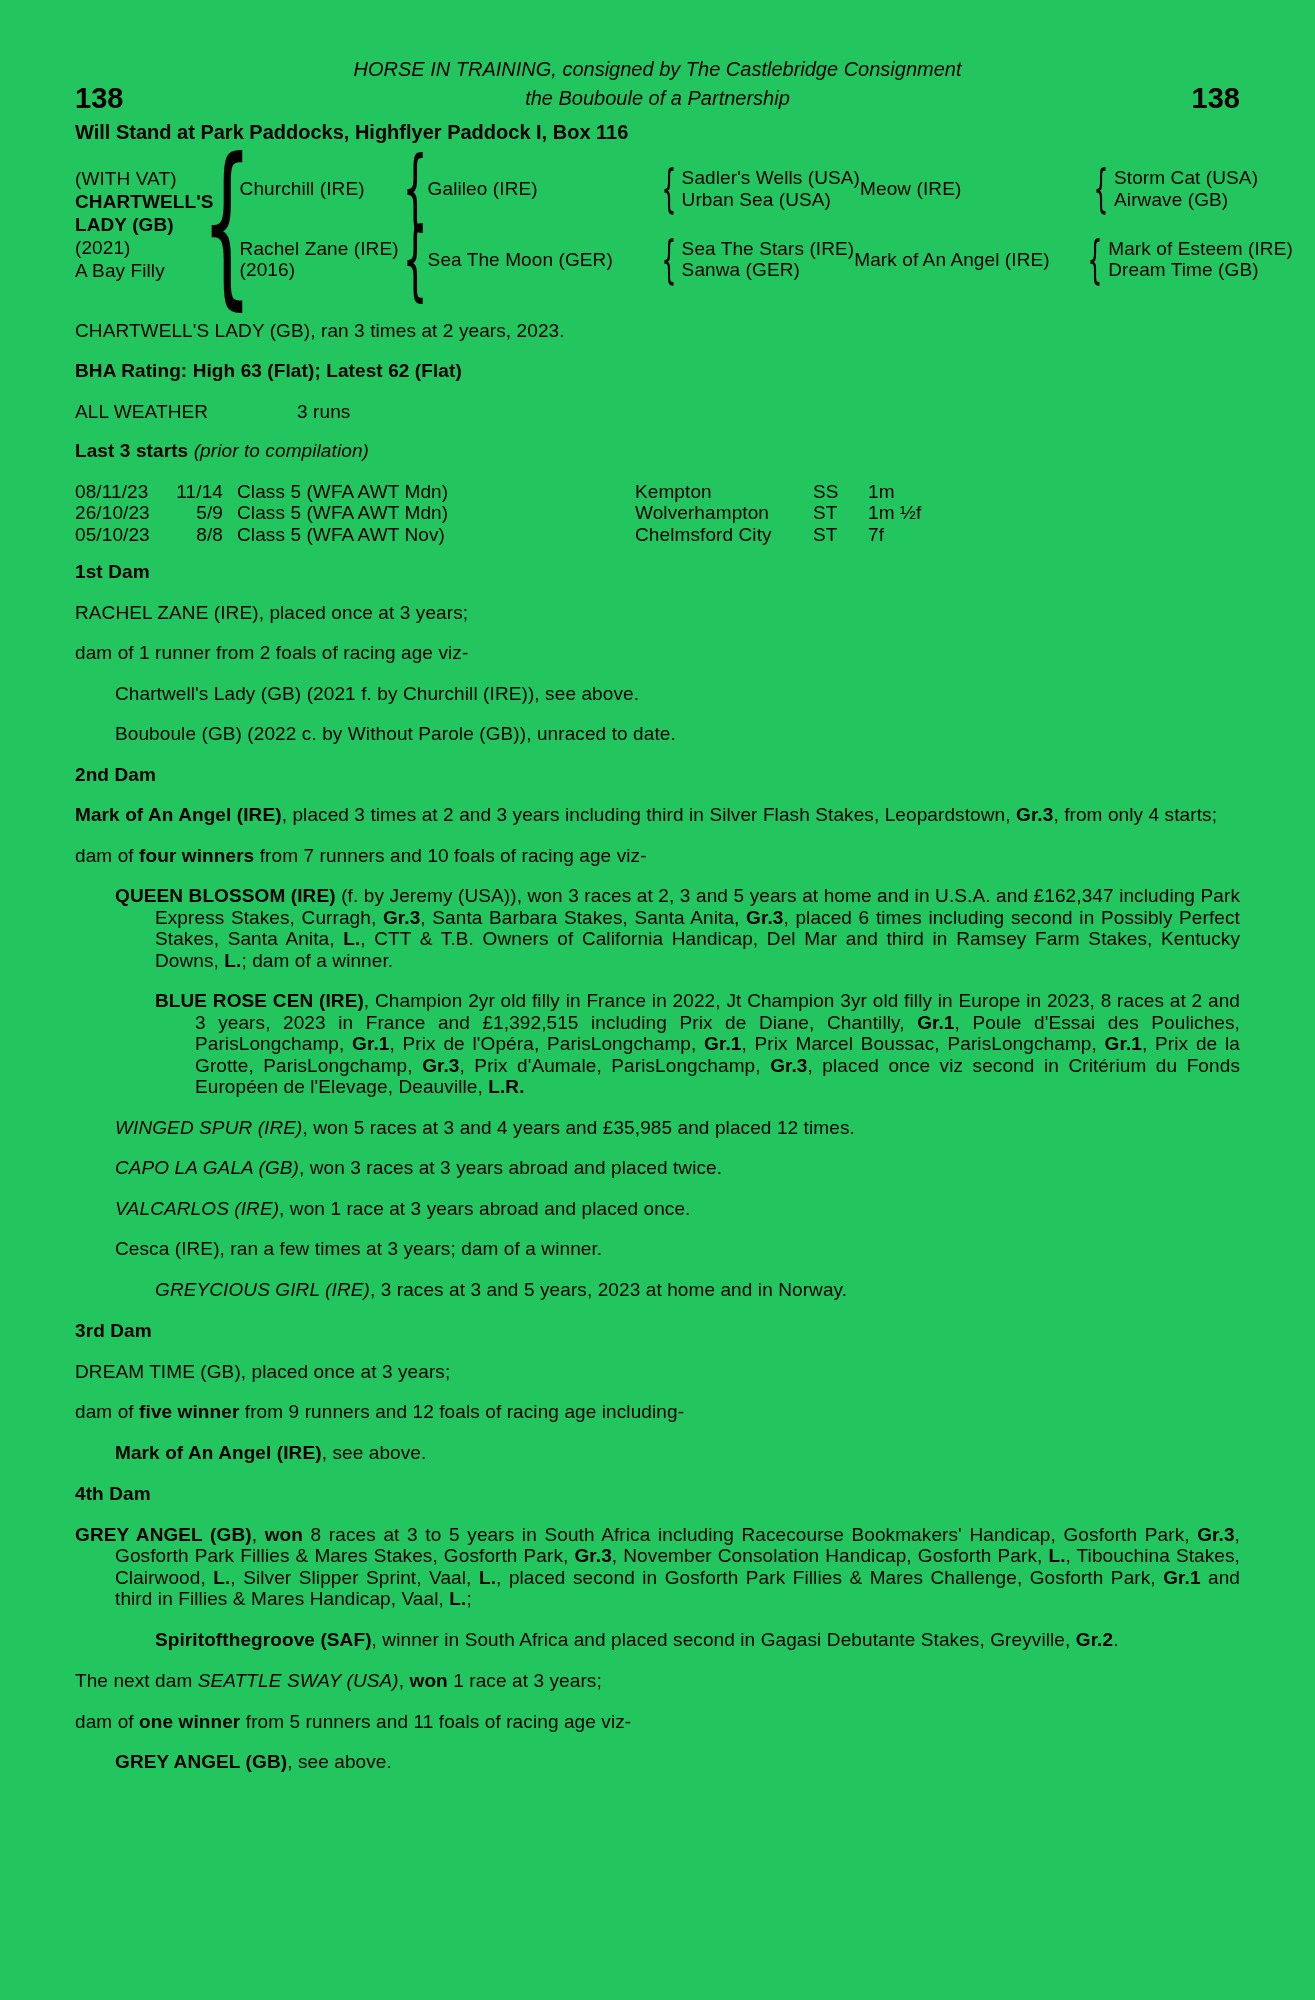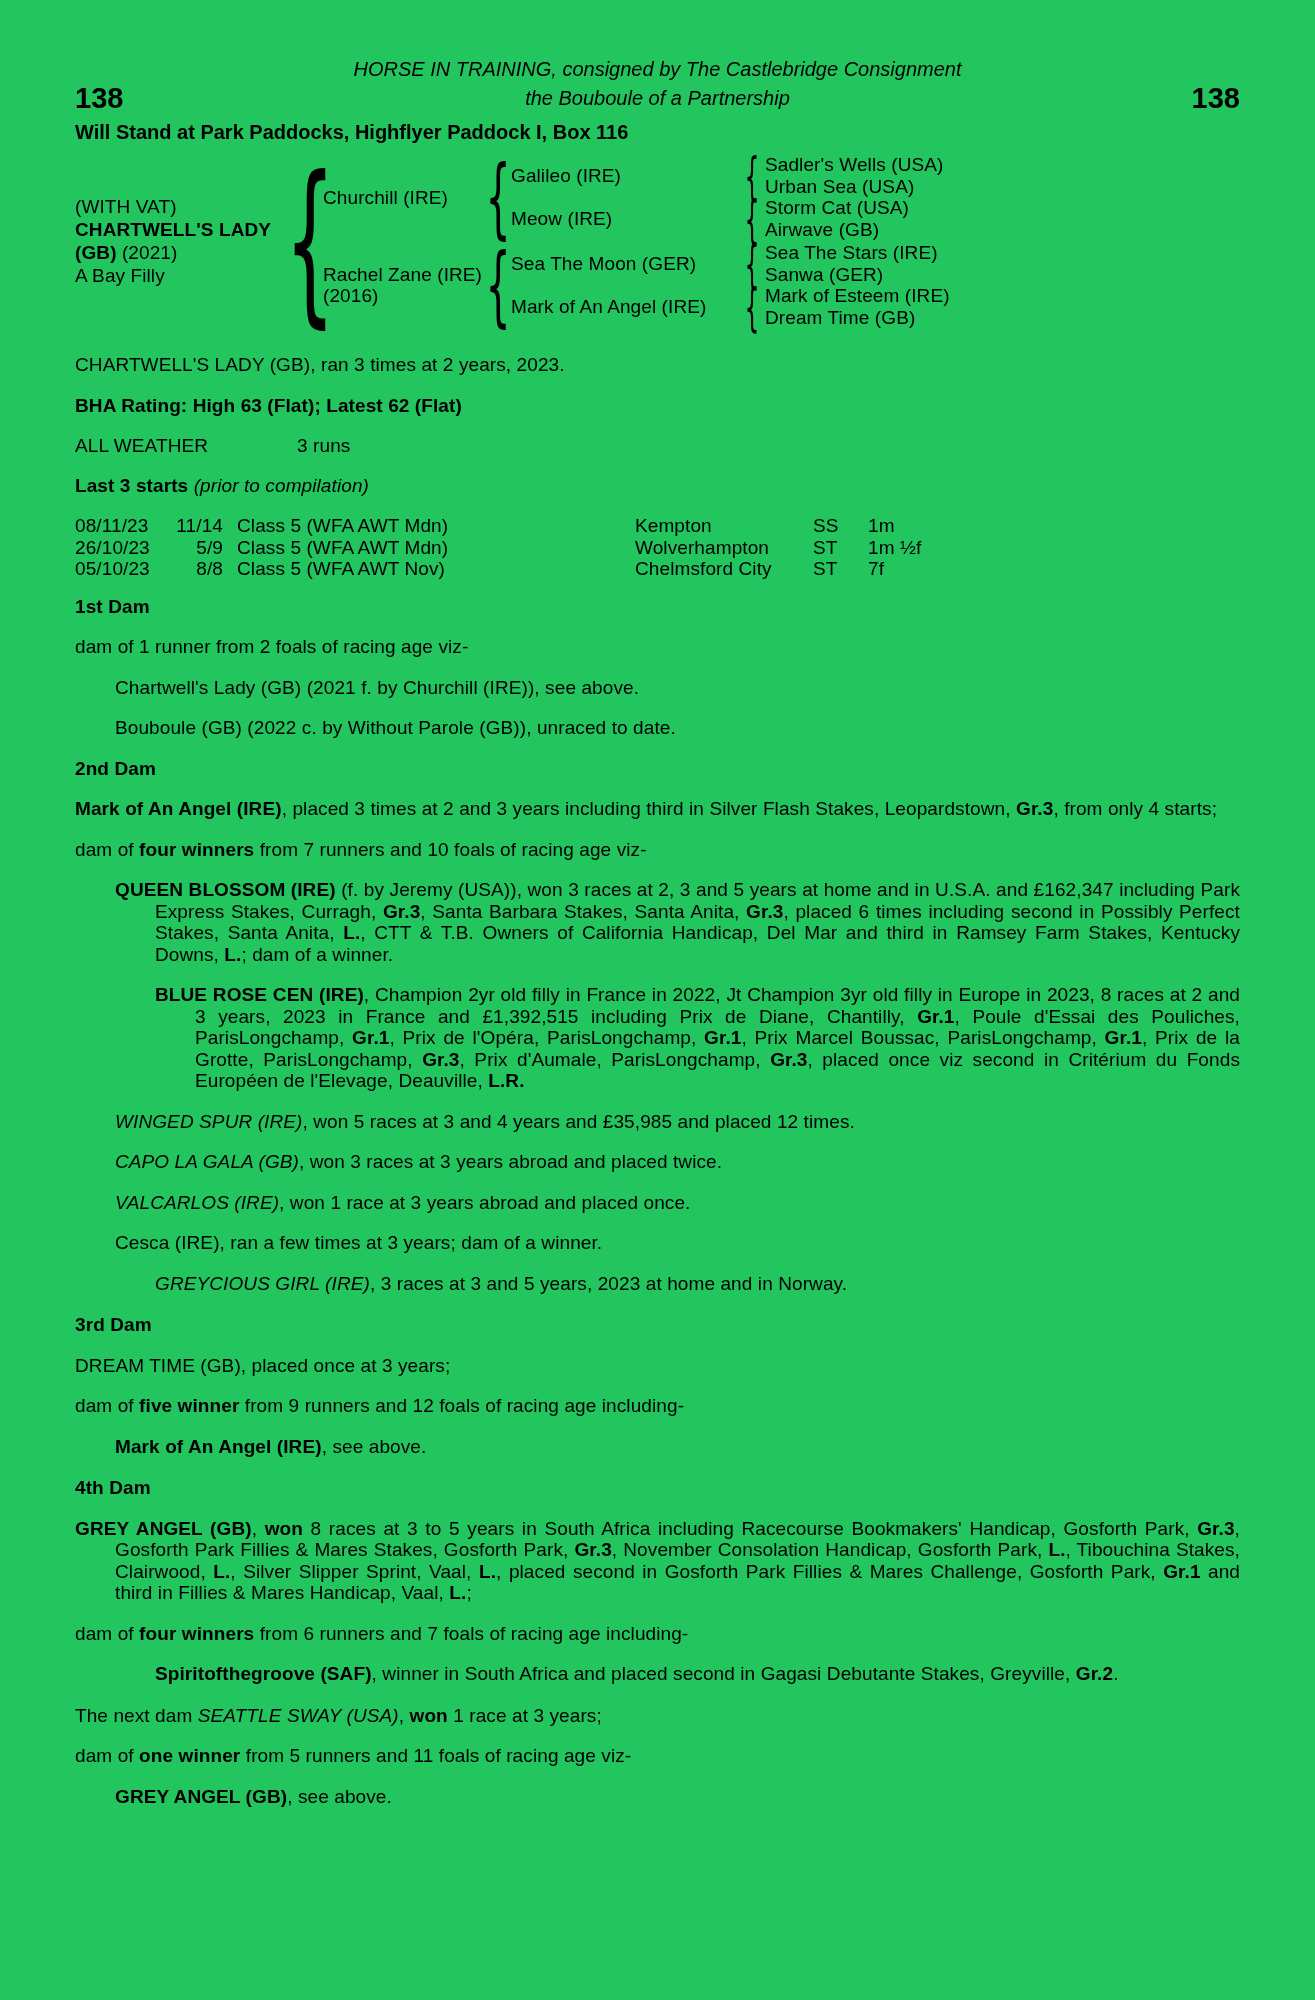--- a/index.html
+++ b/index.html
@@ -38,21 +38,21 @@
     font-family:"DejaVu Sans",sans-serif;font-weight:400;
     width:26px;display:flex;align-items:center;justify-content:center;
     transform:scaleX(.45);line-height:.78;flex:0 0 26px;
   }
   .brace-big{font-size:176px;}
   .brace-mid{font-size:88px;}
   .brace-sm{font-size:52px;}
   .gen1col{display:flex;flex-direction:column;gap:2px;}
   .gen1row{display:flex;align-items:center;}
   .gen1name{width:162px;flex:0 0 162px;}
-  .gen2col{display:flex;flex-direction:column;justify-content:center;}
+  .gen2col{display:flex;flex-direction:row;justify-content:center;}
   .gen2row{display:flex;align-items:center;}
   .gen2name{width:228px;flex:0 0 228px;}
   .gen3col{display:flex;flex-direction:column;}
   .gen3name{line-height:21.5px;}
   
   .aw-label{display:inline-block;width:222px;}
   .start-row{display:grid;grid-template-columns:92px 56px 412px 178px 55px auto;}
   .c-pos{text-align:right;}
   .c-race{padding-left:14px;}
 </style>
@@ -155,20 +155,21 @@
   <div class="start-row t">
     <span class="c-date">05/10/23</span>
     <span class="c-pos">8/8</span>
     <span class="c-race">Class 5 (WFA AWT Nov)</span>
     <span class="c-course">Chelmsford City</span>
     <span class="c-going">ST</span>
     <span class="c-dist">7f</span>
   </div>
 
   <p class="t b mt16">1st Dam</p>
+  <p class="t j h0">RACHEL ZANE (IRE), placed once at 3 years;</p>
   <p class="t j h0">dam of 1 runner from 2 foals of racing age viz-</p>
   <p class="t j o1">Chartwell's Lady (GB) (2021 f. by Churchill (IRE)), see above.</p>
   <p class="t j o1">Bouboule (GB) (2022 c. by Without Parole (GB)), unraced to date.</p>
 
   <p class="t b mt16">2nd Dam</p>
   <p class="t j h0"><span class="b">Mark of An Angel (IRE)</span><span>, placed 3 times at 2 and 3 years including third in Silver Flash Stakes, Leopardstown, </span><span class="b">Gr.3</span><span>, from only 4 starts;</span></p>
   <p class="t j h0"><span>dam of </span><span class="b">four winners</span><span> from 7 runners and 10 foals of racing age viz-</span></p>
   <p class="t j o1"><span class="b">QUEEN BLOSSOM (IRE)</span><span> (f. by Jeremy (USA)), won 3 races at 2, 3 and 5 years at home and in U.S.A. and £162,347 including Park Express Stakes, Curragh, </span><span class="b">Gr.3</span><span>, Santa Barbara Stakes, Santa Anita, </span><span class="b">Gr.3</span><span>, placed 6 times including second in Possibly Perfect Stakes, Santa Anita, </span><span class="b">L.</span><span>, CTT &amp; T.B. Owners of California Handicap, Del Mar and third in Ramsey Farm Stakes, Kentucky Downs, </span><span class="b">L.</span><span>; dam of a winner.</span></p>
   <p class="t j o2"><span class="b">BLUE ROSE CEN (IRE)</span><span>, Champion 2yr old filly in France in 2022, Jt Champion 3yr old filly in Europe in 2023, 8 races at 2 and 3 years, 2023 in France and £1,392,515 including Prix de Diane, Chantilly, </span><span class="b">Gr.1</span><span>, Poule d'Essai des Pouliches, ParisLongchamp, </span><span class="b">Gr.1</span><span>, Prix de l'Opéra, ParisLongchamp, </span><span class="b">Gr.1</span><span>, Prix Marcel Boussac, ParisLongchamp, </span><span class="b">Gr.1</span><span>, Prix de la Grotte, ParisLongchamp, </span><span class="b">Gr.3</span><span>, Prix d'Aumale, ParisLongchamp, </span><span class="b">Gr.3</span><span>, placed once viz second in Critérium du Fonds Européen de l'Elevage, Deauville, </span><span class="b">L.R.</span></p>
   <p class="t j o1"><span class="i">WINGED SPUR (IRE)</span><span>, won 5 races at 3 and 4 years and £35,985 and placed 12 times.</span></p>
@@ -177,20 +178,19 @@
   <p class="t j o1">Cesca (IRE), ran a few times at 3 years; dam of a winner.</p>
   <p class="t j o2"><span class="i">GREYCIOUS GIRL (IRE)</span><span>, 3 races at 3 and 5 years, 2023 at home and in Norway.</span></p>
 
   <p class="t b mt20">3rd Dam</p>
   <p class="t j h0">DREAM TIME (GB), placed once at 3 years;</p>
   <p class="t j h0"><span>dam of </span><span class="b">five winner</span><span> from 9 runners and 12 foals of racing age including-</span></p>
   <p class="t j o1"><span class="b">Mark of An Angel (IRE)</span><span>, see above.</span></p>
 
   <p class="t b mt20">4th Dam</p>
   <p class="t j h0"><span class="b">GREY ANGEL (GB)</span><span>, </span><span class="b">won</span><span> 8 races at 3 to 5 years in South Africa including Racecourse Bookmakers' Handicap, Gosforth Park, </span><span class="b">Gr.3</span><span>, Gosforth Park Fillies &amp; Mares Stakes, Gosforth Park, </span><span class="b">Gr.3</span><span>, November Consolation Handicap, Gosforth Park, </span><span class="b">L.</span><span>, Tibouchina Stakes, Clairwood, </span><span class="b">L.</span><span>, Silver Slipper Sprint, Vaal, </span><span class="b">L.</span><span>, placed second in Gosforth Park Fillies &amp; Mares Challenge, Gosforth Park, </span><span class="b">Gr.1</span><span> and third in Fillies &amp; Mares Handicap, Vaal, </span><span class="b">L.</span><span>;</span></p>
-  <p class="t j h0"><span>dam of </span><span class="b">four winners</span><span> from 6 runners and 7 foals of racing age including-</span></p>
   <p class="t j o2"><span class="b">Spiritofthegroove (SAF)</span><span>, winner in South Africa and placed second in Gagasi Debutante Stakes, Greyville, </span><span class="b">Gr.2</span><span>.</span></p>
 
   <p class="t j h0 mt20"><span>The next dam </span><span class="i">SEATTLE SWAY (USA)</span><span>, </span><span class="b">won</span><span> 1 race at 3 years;</span></p>
   <p class="t j h0"><span>dam of </span><span class="b">one winner</span><span> from 5 runners and 11 foals of racing age viz-</span></p>
   <p class="t j o1"><span class="b">GREY ANGEL (GB)</span><span>, see above.</span></p>
 
 </div>
 
 </body></html>

